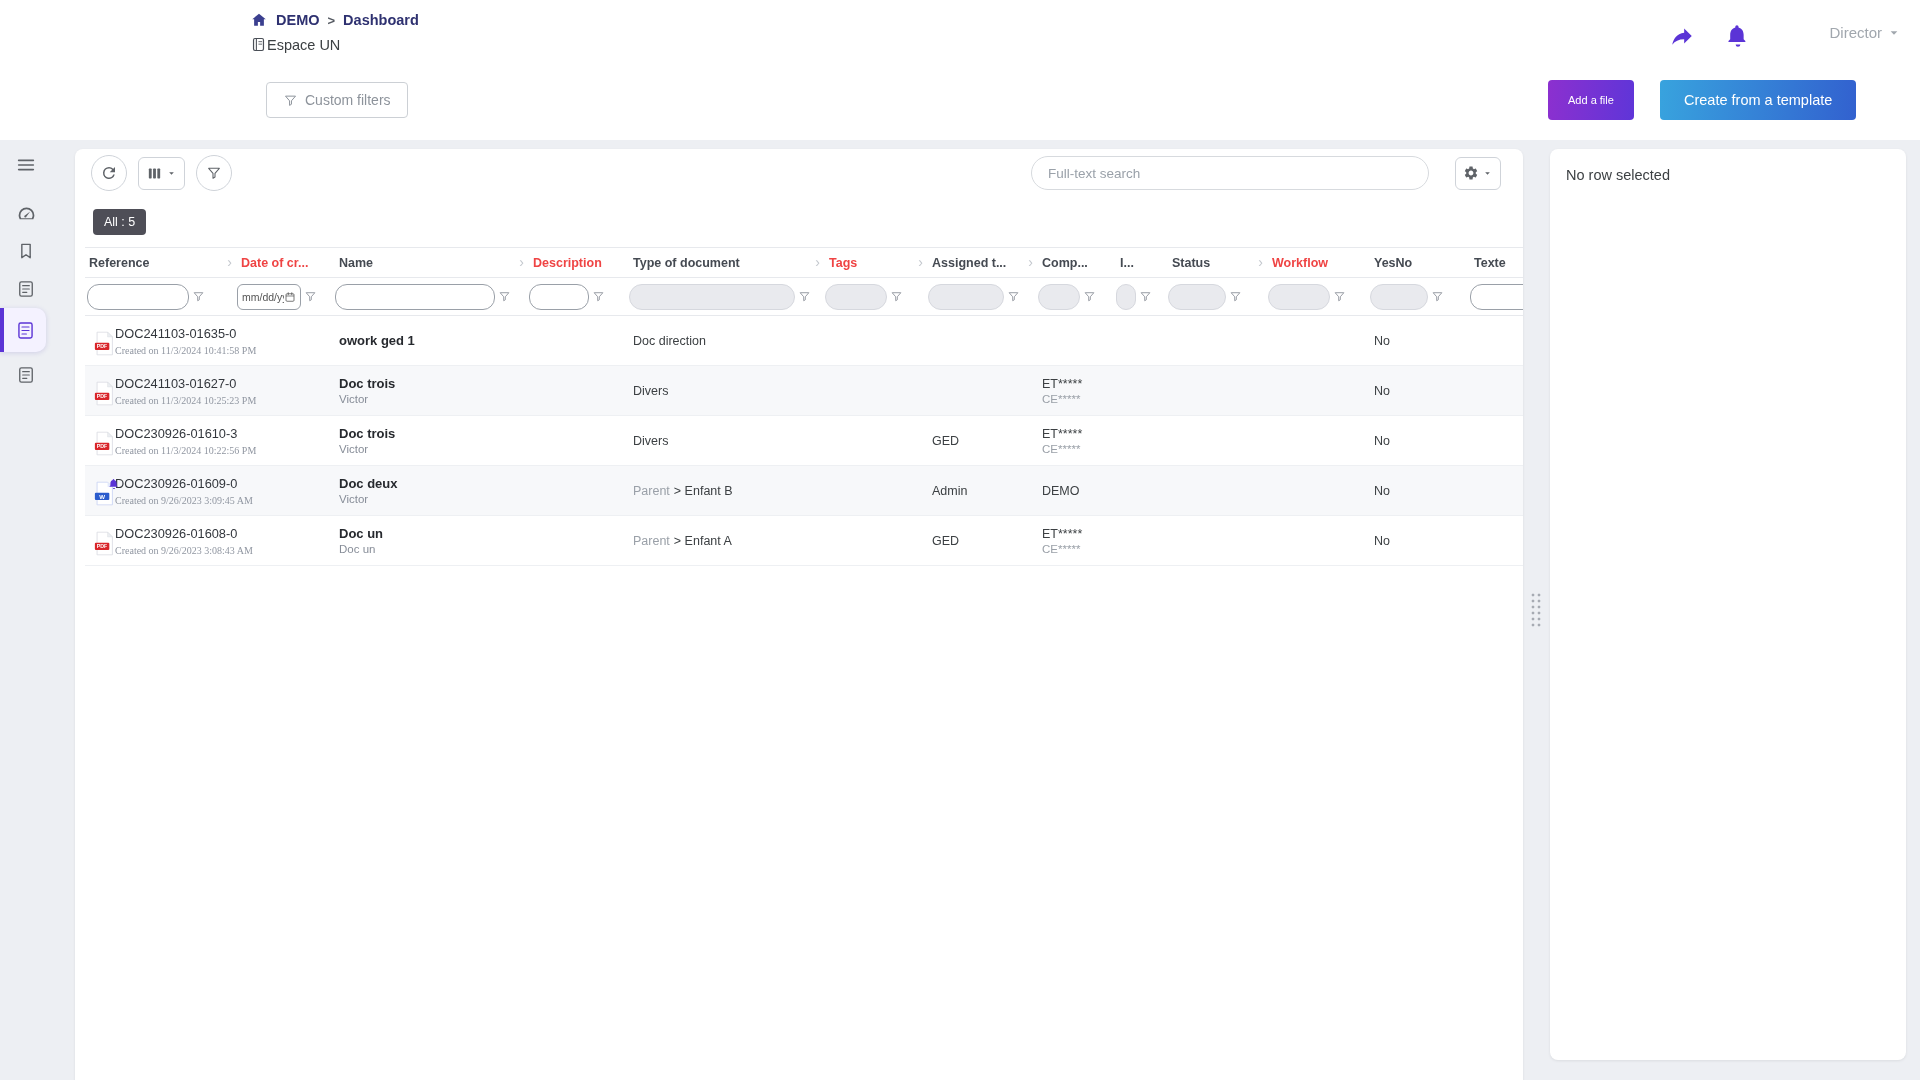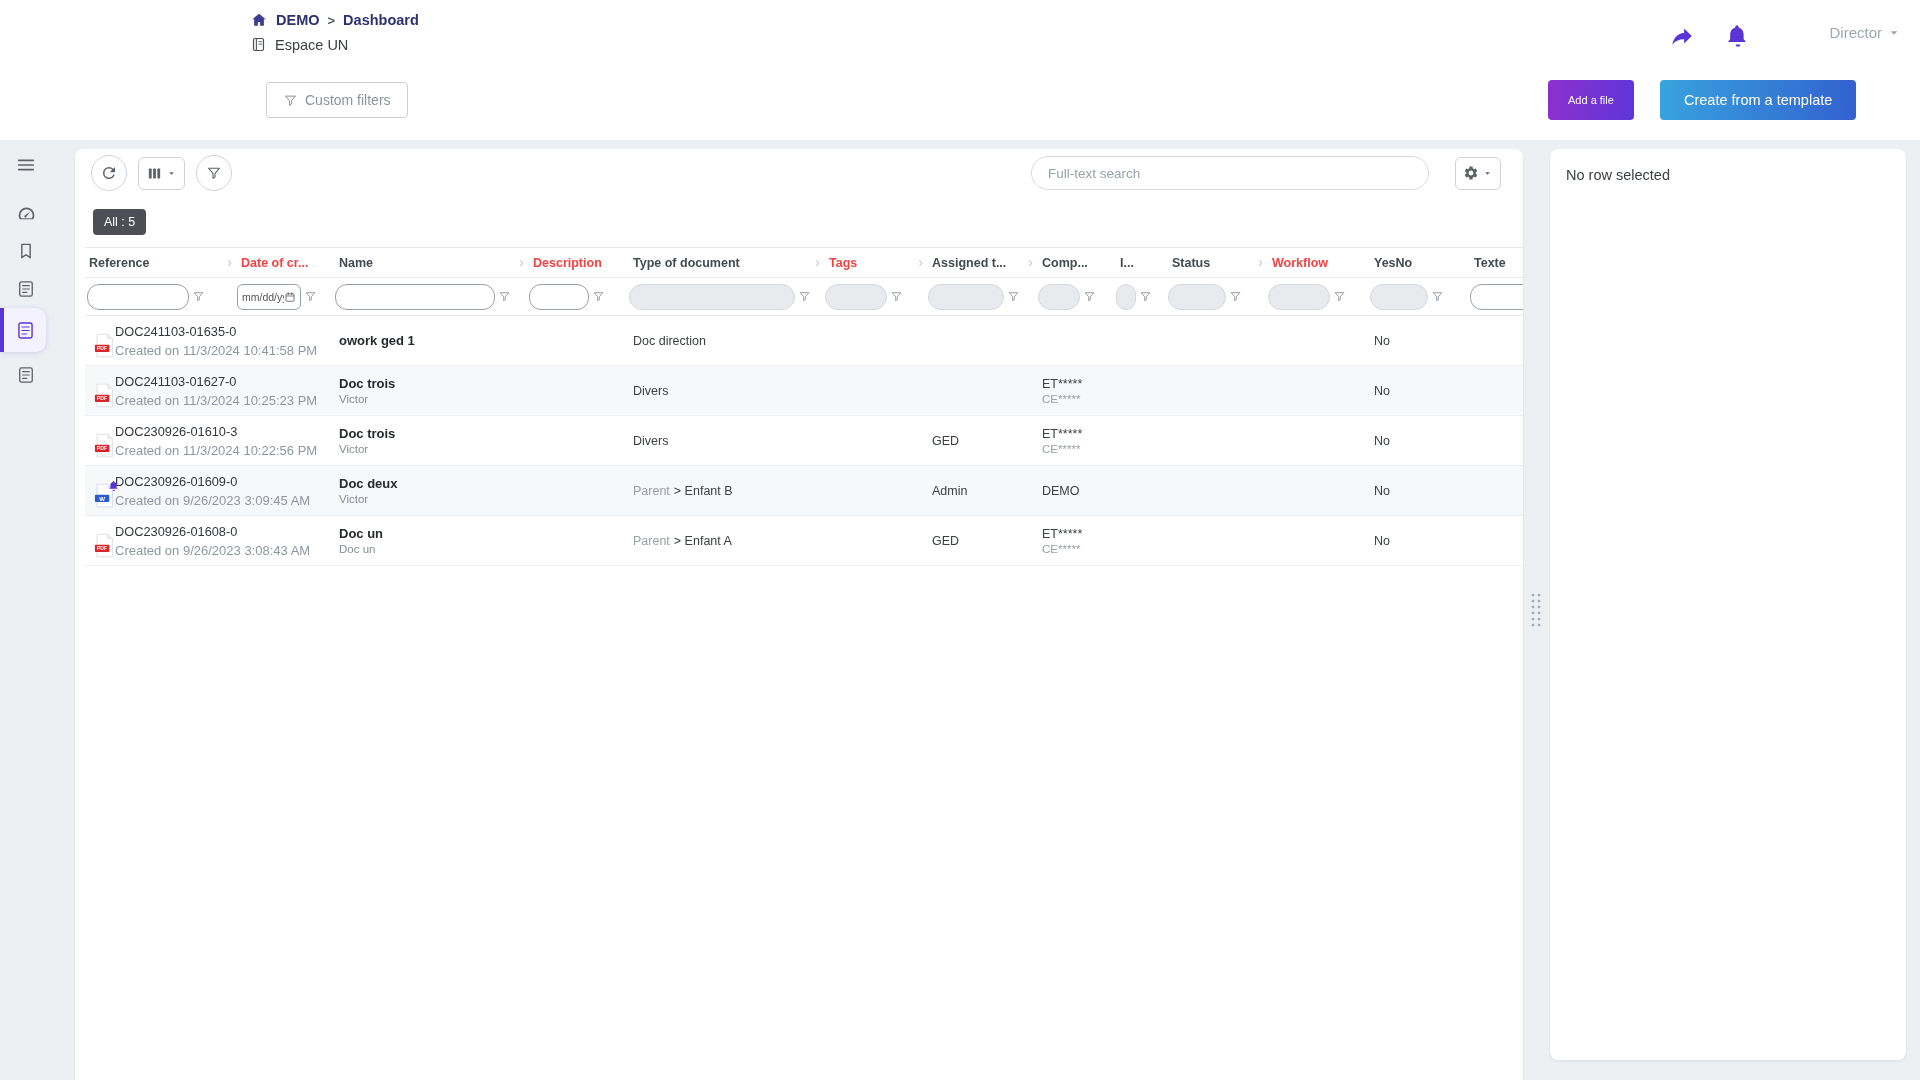--- a/index.html
+++ b/index.html
@@ -10,21 +10,21 @@
 
   
   .header{position:absolute;top:0;left:0;width:1920px;height:140px;background:#fff;z-index:5;}
   .logo{position:absolute;left:20px;top:8px;width:112px;text-align:center;}
   .logo svg{margin:0 auto;}
   .logo-text{margin-top:4px;font-size:13px;font-weight:bold;letter-spacing:5px;color:#2a9fe8;white-space:nowrap;}
   .crumbs{position:absolute;left:250px;top:11px;}
   .crumb-row{display:flex;align-items:center;gap:8px;}
   .crumb-row .bc{font-size:14.5px;font-weight:bold;color:#2e3170;text-decoration:none;}
   .crumb-sep{font-size:13px;font-weight:bold;color:#555a62;}
-  .space-row{display:flex;align-items:center;gap:8px;margin-top:7px;color:#3c4043;font-size:14.5px;}
+  .space-row{display:flex;align-items:center;margin-top:7px;color:#3c4043;font-size:14.5px;}
   .hsearch{position:absolute;left:1243px;top:17px;width:398px;height:34px;border:1px solid #d7dade;border-radius:17px;background:#fff;display:flex;align-items:center;padding:0 12px 0 16px;}
   .hsearch input{flex:1;border:none;font-size:13px;color:#3c4043;background:transparent;}
   .hsearch input::placeholder{color:#a3a9b1;}
   .hicon{position:absolute;top:20px;width:32px;height:32px;display:flex;align-items:center;justify-content:center;color:#5b34d6;}
   .user{position:absolute;right:18px;top:24px;display:flex;align-items:center;gap:4px;color:#a1a7ae;font-size:15px;}
   .btn-customfilters{position:absolute;left:266px;top:82px;height:36px;display:inline-flex;align-items:center;gap:7px;padding:0 16px;border:1px solid #ccd0d5;border-radius:4px;background:#fff;color:#8d939b;font-size:14px;}
   .btn-add{position:absolute;left:1548px;top:80px;height:40px;padding:0 20px;border-radius:4px;color:#fff;font-size:11px;background:linear-gradient(95deg,#8c30cf,#5f35d8);}
   .btn-create{position:absolute;left:1660px;top:80px;height:40px;padding:0 24px;border-radius:4px;color:#fff;font-size:14.5px;background:linear-gradient(95deg,#38a3de,#3261cf);}
 
   
@@ -67,21 +67,21 @@
   .fbtn{color:#8a8f98;display:flex;flex:none;padding:0;}
   .w0{width:102px;}.w2{width:160px;}.w3{width:60px;}.w12{width:150px;}
   .pw4{width:166px;}.pw5{width:62px;}.pw6{width:76px;}.pw7{width:42px;}.pw8{width:20px;}.pw9{width:58px;}.pw10{width:62px;}.pw11{width:58px;}
 
   .grid tbody td{height:50px;border-bottom:1px solid #eef0f3;font-size:12.5px;color:#3c4043;vertical-align:middle;padding-left:6px;}
   .grid tbody tr:nth-child(even){background:#f7f8fa;}
   .refwrap{display:flex;align-items:flex-end;padding-left:3px;}
   .ficon{position:relative;width:21px;flex:none;}
   .fbadge{position:absolute;right:-5px;top:-3px;color:#5b34d6;}
   .refno{font-size:12.8px;color:#33373d;white-space:nowrap;}
-  .created{font-size:13px;color:#9096a1;white-space:nowrap;margin-top:4px;}
+  .created{font-size:10px;color:#9096a1;white-space:nowrap;margin-top:4px;font-family:Liberation Serif, serif;}
   .nm{font-size:13px;font-weight:bold;color:#26292e;}
   .nmsub{font-size:11.5px;color:#878d98;margin-top:2px;}
   .nmsub:empty{display:none;}
   .tpre{color:#9aa0a8;margin-right:4px;}
   .tpre:empty{display:none;}
   .cm2{font-size:11.5px;color:#9aa0a8;margin-top:2px;}
   .cm2:empty{display:none;}
 
   
   .hscroll{position:absolute;left:6px;right:6px;bottom:46px;height:13px;display:flex;align-items:center;}

